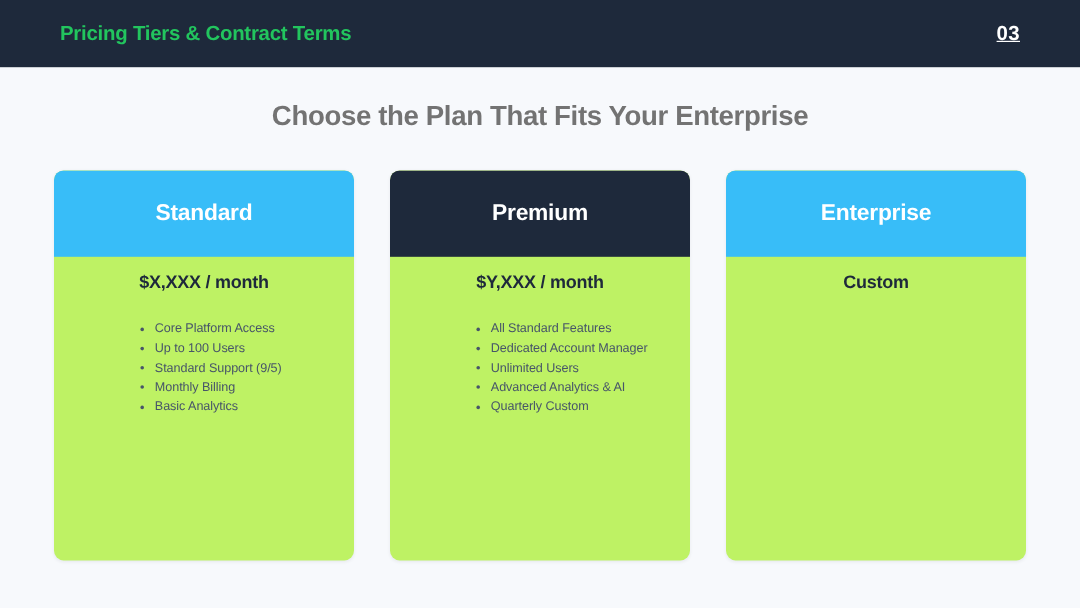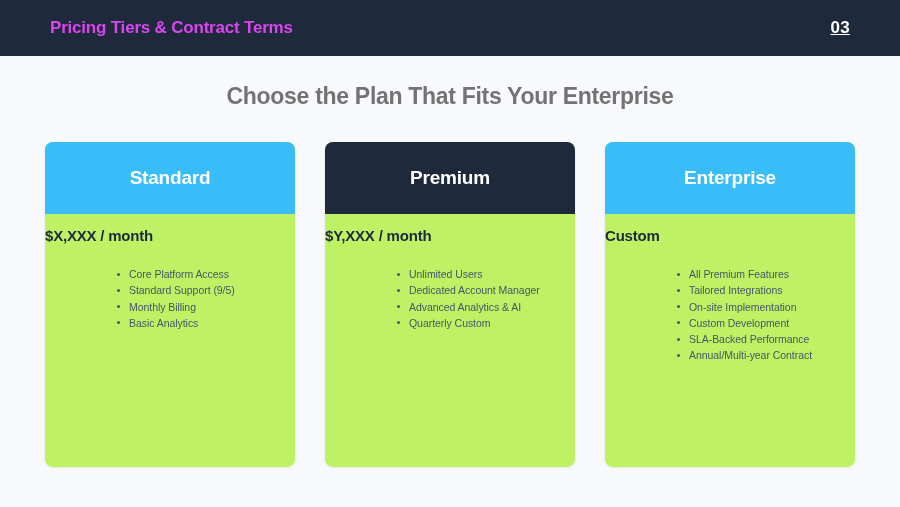--- a/index.html
+++ b/index.html
@@ -23,21 +23,21 @@
     width: 900px;
     height: 56px;
     background: #1e293b;
     display: flex;
     align-items: center;
     justify-content: space-between;
     padding: 0 50px;
   }
 
   .topbar-title {
-    color: #d946ef;
+    color: #22c55e;
     font-size: 17px;
     font-weight: bold;
     letter-spacing: -0.2px;
   }
 
   .topbar-pagenum {
     color: #ffffff;
     font-size: 17px;
     font-weight: bold;
     letter-spacing: 0.3px;
@@ -91,20 +91,21 @@
   .card-header.dark   { background: #1e293b; }
 
   .card-header-label {
     color: #ffffff;
     font-size: 19px;
     font-weight: bold;
     letter-spacing: -0.2px;
   }
 
   .card-price {
+    text-align: center;
     color: #1e293b;
     font-size: 15px;
     font-weight: bold;
     padding-top: 13px;
     letter-spacing: -0.2px;
   }
 
   .card-features {
     list-style: none;
     margin: 22px 0 0 0;
@@ -143,47 +144,41 @@
 
 <div class="card-row">
 
   <div class="card">
     <div class="card-header accent">
       <span class="card-header-label">Standard</span>
     </div>
     <div class="card-price">$X,XXX / month</div>
     <ul class="card-features">
       <li>Core Platform Access</li>
+      <li>Up to 100 Users</li>
       <li>Standard Support (9/5)</li>
       <li>Monthly Billing</li>
       <li>Basic Analytics</li>
     </ul>
   </div>
 
   <div class="card">
     <div class="card-header dark">
       <span class="card-header-label">Premium</span>
     </div>
     <div class="card-price">$Y,XXX / month</div>
     <ul class="card-features">
+      <li>All Standard Features</li>
+      <li>Dedicated Account Manager</li>
       <li>Unlimited Users</li>
-      <li>Dedicated Account Manager</li>
       <li>Advanced Analytics &amp; AI</li>
       <li>Quarterly Custom</li>
     </ul>
   </div>
 
   <div class="card">
     <div class="card-header accent">
       <span class="card-header-label">Enterprise</span>
     </div>
     <div class="card-price">Custom</div>
-    <ul class="card-features">
-      <li>All Premium Features</li>
-      <li>Tailored Integrations</li>
-      <li>On-site Implementation</li>
-      <li>Custom Development</li>
-      <li>SLA-Backed Performance</li>
-      <li>Annual/Multi-year Contract</li>
-    </ul>
   </div>
 
 </div>
 
 </body></html>

